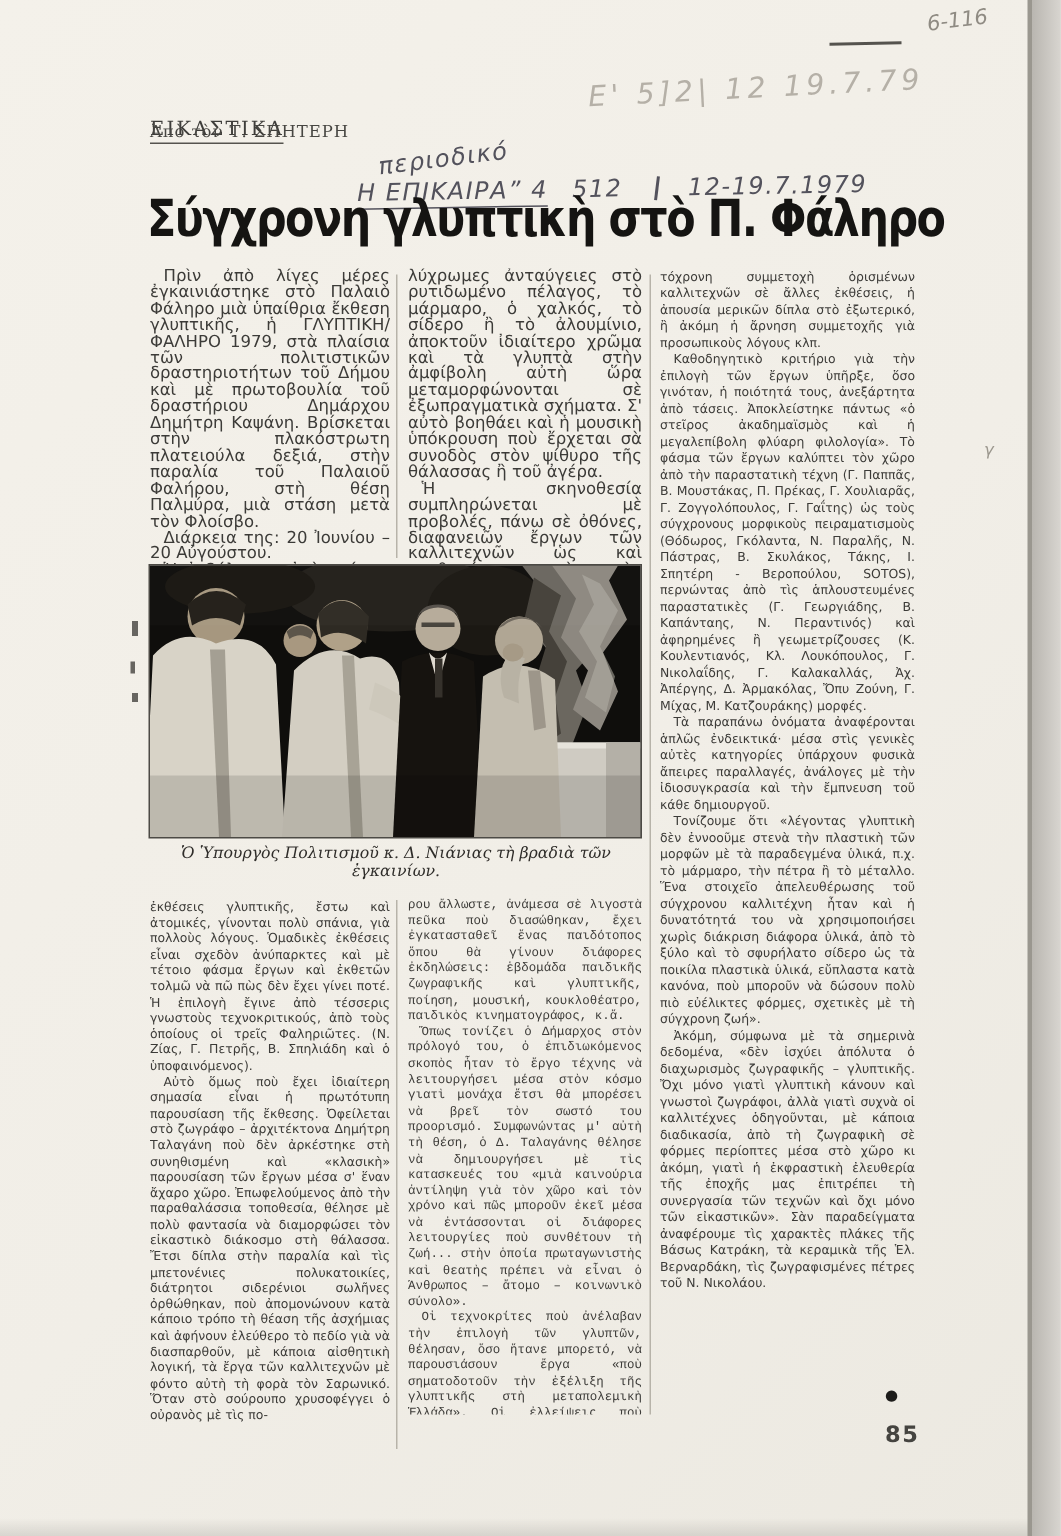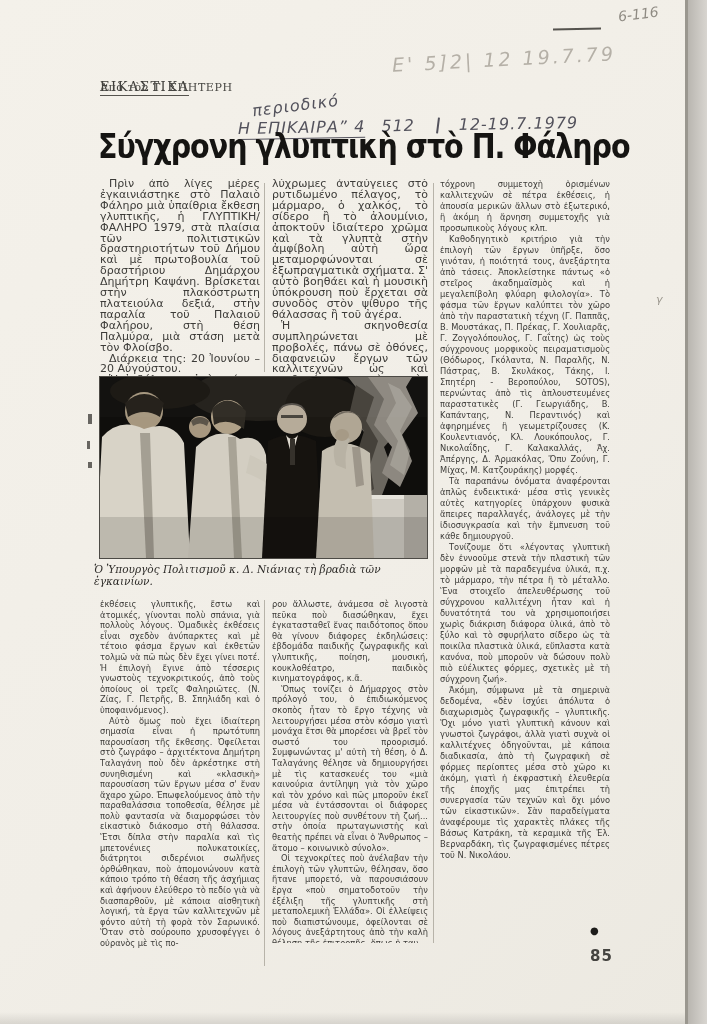--- a/index.html
+++ b/index.html
@@ -46,30 +46,30 @@
   
   .col{position:absolute;overflow:hidden;color:#3c3b38;}
   .col p{margin:0;text-align:justify;text-indent:9px;}
   .col p.cont{text-indent:0;}
   .c-top{font-size:11px;line-height:10.9px;}
   .c-bot{font-size:8.3px;line-height:10.6px;}
   .col1-top{left:100px;top:179px;width:160px;height:197px;}
   .col2-top{left:272px;top:179px;width:156px;height:197px;}
   .col3{left:440px;top:179px;width:170px;height:766px;font-size:8.3px;line-height:11px;}
   .col1-bot{left:100px;top:599px;width:160px;height:376px;}
-  .col2-bot{left:272px;top:599px;width:156px;height:344px;}
+  .col2-bot{left:272px;top:599px;width:156px;height:344px;font-family:Liberation Mono, monospace;}
   .vrule{position:absolute;width:1px;background:#b7b3a9;}
   .rule-a1{left:264px;top:183px;height:189px;}
   .rule-a2{left:264px;top:600px;height:366px;}
   .rule-b{left:433px;top:183px;height:760px;}
 
   
   .photo{position:absolute;left:100px;top:377px;width:327px;height:181px;background:#0f0e0c;
          outline:1px solid #4c4a45;}
-  .caption{position:absolute;left:94px;top:563px;width:340px;text-align:left;
+  .caption{position:absolute;left:94px;top:563px;width:340px;text-align:center;
          font-family:"DejaVu Serif",serif;font-style:italic;font-size:10.5px;color:#2f2d2a;}
 
   
   .end-bullet{position:absolute;left:590px;top:925px;font-size:10px;color:#1d1c1a;}
   .page-num{position:absolute;left:590px;top:947px;font-size:15px;letter-spacing:1px;color:#454440;font-weight:bold;}
 
   
   .speck{position:absolute;background:#383733;opacity:.75;}
   .sp1{left:88px;top:414px;width:4px;height:10px;}
   .sp2{left:87px;top:441px;width:3px;height:8px;}
@@ -104,21 +104,21 @@
   <div class="col c-top col1-top">
     <p>Πρὶν ἀπὸ λίγες μέρες ἐγκαινιάστηκε στὸ Παλαιὸ Φάληρο μιὰ ὑπαίθρια ἔκθεση γλυπτικῆς, ἡ ΓΛΥΠΤΙΚΗ/ΦΑΛΗΡΟ 1979, στὰ πλαίσια τῶν πολιτιστικῶν δραστηριοτήτων τοῦ Δήμου καὶ μὲ πρωτοβουλία τοῦ δραστήριου Δημάρχου Δημήτρη Καψάνη. Βρίσκεται στὴν πλακόστρωτη πλατειούλα δεξιά, στὴν παραλία τοῦ Παλαιοῦ Φαλήρου, στὴ θέση Παλμύρα, μιὰ στάση μετὰ τὸν Φλοίσβο.</p>
     <p>Διάρκεια της: 20 Ἰουνίου – 20 Αὐγούστου.</p>
     <p>Ἡ ἐκδήλωση αὐτὴ παίρνει σήμερα πολλαπλὴ σημασία. Πραγματικά,</p>
   </div>
   <div class="col c-top col2-top">
     <p class="cont">λύχρωμες ἀνταύγειες στὸ ρυτιδωμένο πέλαγος, τὸ μάρμαρο, ὁ χαλκός, τὸ σίδερο ἢ τὸ ἀλουμίνιο, ἀποκτοῦν ἰδιαίτερο χρῶμα καὶ τὰ γλυπτὰ στὴν ἀμφίβολη αὐτὴ ὥρα μεταμορφώνονται σὲ ἐξωπραγματικὰ σχήματα. Σ' αὐτὸ βοηθάει καὶ ἡ μουσικὴ ὑπόκρουση ποὺ ἔρχεται σὰ συνοδὸς στὸν ψίθυρο τῆς θάλασσας ἢ τοῦ ἀγέρα.</p>
     <p>Ἡ σκηνοθεσία συμπληρώνεται μὲ προβολές, πάνω σὲ ὀθόνες, διαφανειῶν ἔργων τῶν καλλιτεχνῶν ὡς καὶ συνθημάτων γιὰ τὴν προστασία τοῦ περιβάλλοντος καὶ τὸ ἔτος τοῦ παιδιοῦ. Στὴ βόρεια ἄκρη τοῦ χώ-</p>
   </div>
   <div class="col col3">
-    <p class="cont">τόχρονη συμμετοχὴ ὁρισμένων καλλιτεχνῶν σὲ πέτρα ἐκθέσεις, ἡ ἀπουσία μερικῶν ἄλλων στὸ ἐξωτερικό, ἢ ἀκόμη ἡ ἄρνηση συμμετοχῆς γιὰ προσωπικοὺς λόγους κλπ.</p>
+    <p class="cont">τόχρονη συμμετοχὴ ὁρισμένων καλλιτεχνῶν σὲ ἄλλες ἐκθέσεις, ἡ ἀπουσία μερικῶν δίπλα στὸ ἐξωτερικό, ἢ ἀκόμη ἡ ἄρνηση συμμετοχῆς γιὰ προσωπικοὺς λόγους κλπ.</p>
     <p>Καθοδηγητικὸ κριτήριο γιὰ τὴν ἐπιλογὴ τῶν ἔργων ὑπῆρξε, ὅσο γινόταν, ἡ ποιότητά τους, ἀνεξάρτητα ἀπὸ τάσεις. Ἀποκλείστηκε πάντως «ὁ στεῖρος ἀκαδημαϊσμὸς καὶ ἡ μεγαλεπίβολη φλύαρη φιλολογία». Τὸ φάσμα τῶν ἔργων καλύπτει τὸν χῶρο ἀπὸ τὴν παραστατικὴ τέχνη (Γ. Παππᾶς, Β. Μουστάκας, Π. Πρέκας, Γ. Χουλιαρᾶς, Γ. Ζογγολόπουλος, Γ. Γαΐτης) ὡς τοὺς σύγχρονους μορφικοὺς πειραματισμοὺς (Θόδωρος, Γκόλαντα, Ν. Παραλῆς, Ν. Πάστρας, Β. Σκυλάκος, Τάκης, Ι. Σπητέρη - Βεροπούλου, SOTOS), περνώντας ἀπὸ τὶς ἁπλουστευμένες παραστατικὲς (Γ. Γεωργιάδης, Β. Καπάνταης, Ν. Περαντινός) καὶ ἀφηρημένες ἢ γεωμετρίζουσες (Κ. Κουλεντιανός, Κλ. Λουκόπουλος, Γ. Νικολαΐδης, Γ. Καλακαλλάς, Ἀχ. Ἀπέργης, Δ. Ἀρμακόλας, Ὄπυ Ζούνη, Γ. Μίχας, Μ. Κατζουράκης) μορφές.</p>
     <p>Τὰ παραπάνω ὀνόματα ἀναφέρονται ἁπλῶς ἐνδεικτικά· μέσα στὶς γενικὲς αὐτὲς κατηγορίες ὑπάρχουν φυσικὰ ἄπειρες παραλλαγές, ἀνάλογες μὲ τὴν ἰδιοσυγκρασία καὶ τὴν ἔμπνευση τοῦ κάθε δημιουργοῦ.</p>
     <p>Τονίζουμε ὅτι «λέγοντας γλυπτικὴ δὲν ἐννοοῦμε στενὰ τὴν πλαστικὴ τῶν μορφῶν μὲ τὰ παραδεγμένα ὑλικά, π.χ. τὸ μάρμαρο, τὴν πέτρα ἢ τὸ μέταλλο. Ἕνα στοιχεῖο ἀπελευθέρωσης τοῦ σύγχρονου καλλιτέχνη ἦταν καὶ ἡ δυνατότητά του νὰ χρησιμοποιήσει χωρὶς διάκριση διάφορα ὑλικά, ἀπὸ τὸ ξύλο καὶ τὸ σφυρήλατο σίδερο ὡς τὰ ποικίλα πλαστικὰ ὑλικά, εὔπλαστα κατὰ κανόνα, ποὺ μποροῦν νὰ δώσουν πολὺ πιὸ εὐέλικτες φόρμες, σχετικὲς μὲ τὴ σύγχρονη ζωή».</p>
     <p>Ἀκόμη, σύμφωνα μὲ τὰ σημερινὰ δεδομένα, «δὲν ἰσχύει ἀπόλυτα ὁ διαχωρισμὸς ζωγραφικῆς – γλυπτικῆς. Ὄχι μόνο γιατὶ γλυπτικὴ κάνουν καὶ γνωστοὶ ζωγράφοι, ἀλλὰ γιατὶ συχνὰ οἱ καλλιτέχνες ὁδηγοῦνται, μὲ κάποια διαδικασία, ἀπὸ τὴ ζωγραφικὴ σὲ φόρμες περίοπτες μέσα στὸ χῶρο κι ἀκόμη, γιατὶ ἡ ἐκφραστικὴ ἐλευθερία τῆς ἐποχῆς μας ἐπιτρέπει τὴ συνεργασία τῶν τεχνῶν καὶ ὄχι μόνο τῶν εἰκαστικῶν». Σὰν παραδείγματα ἀναφέρουμε τὶς χαρακτὲς πλάκες τῆς Βάσως Κατράκη, τὰ κεραμικὰ τῆς Ἑλ. Βερναρδάκη, τὶς ζωγραφισμένες πέτρες τοῦ Ν. Νικολάου.</p>
   </div>
 
   <div class="photo">
     <svg width="327" height="181" viewBox="0 0 327 181">
       <rect x="0" y="0" width="327" height="181" fill="#0f0e0c"></rect>
 

